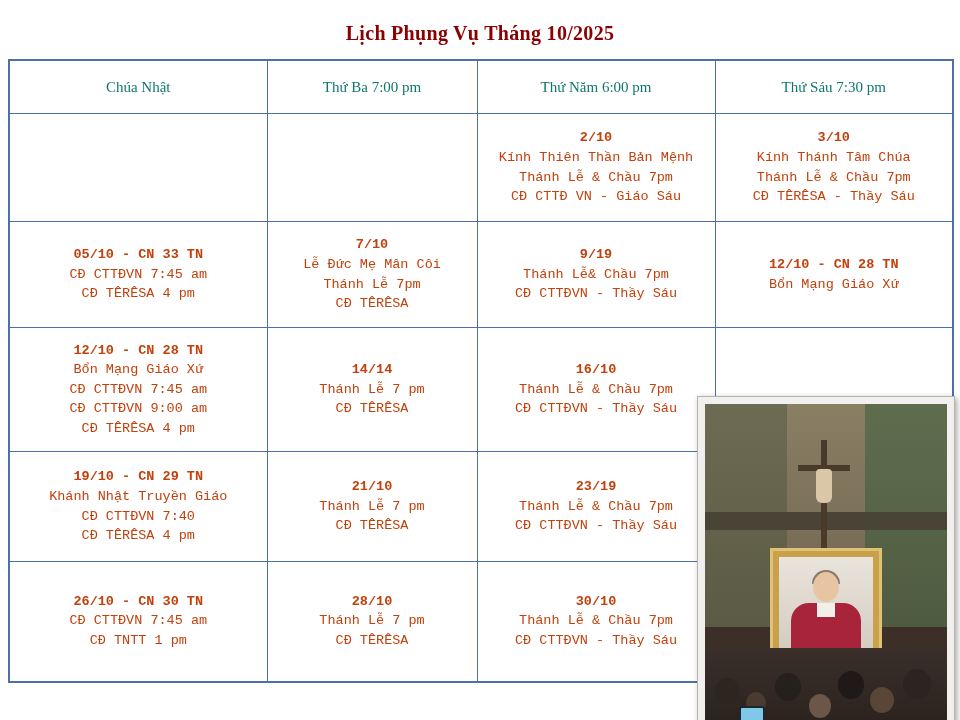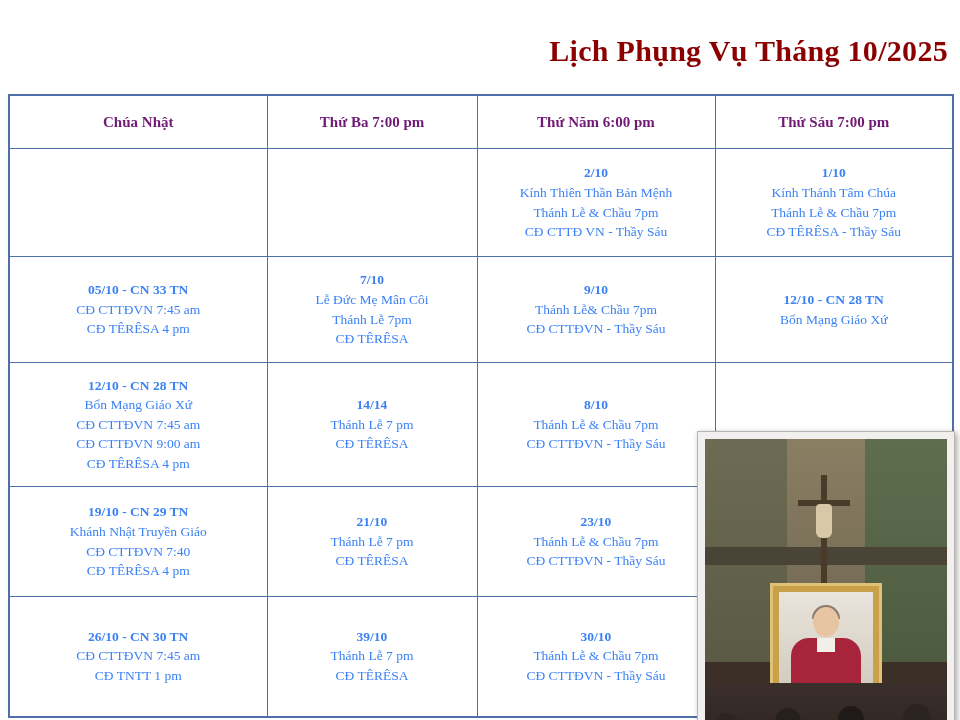--- a/index.html
+++ b/index.html
@@ -9,27 +9,27 @@
   body {
     width: 960px;
     height: 720px;
     background: #ffffff;
     font-family: "Liberation Sans", sans-serif;
     overflow: hidden;
     position: relative;
   }
 
   #page-title {
-    text-align: right;
+    text-align: center;
     color: #8B0000;
-    font-size: 30px;
+    font-size: 20px;
     font-weight: bold;
     letter-spacing: 0.3px;
     padding: 22px 0 14px 0;
-    margin: 12px;
+    margin: 0;
     font-family: "Liberation Serif", serif;
   }
 
   #calendar-wrap {
     padding: 0 8px;
     position: relative;
   }
 
   table.calendar {
     border-collapse: collapse;
@@ -38,31 +38,31 @@
     border: 2px solid #4f6fa8;
   }
   table.calendar td, table.calendar th {
     border: 1px solid #4f6fa8;
     vertical-align: middle;
     text-align: center;
     padding: 6px 4px;
   }
   th.head-cell {
     height: 40px;
-    color: #701a75;
+    color: #0f766e;
     font-size: 15px;
-    font-weight: bold;
+    font-weight: normal;
     font-family: "Liberation Serif", serif;
     margin-top: 40px;
   }
   td.day-cell {
-    color: #3b82f6;
+    color: #c2410c;
     font-size: 13.5px;
     line-height: 1.45;
-    font-family: Liberation Serif, serif;
+    font-family: Liberation Mono, monospace;
     margin-top: 22px;
   }
   td.day-cell .date-line {
     font-weight: bold;
   }
   .cell-line {
     display: block;
     white-space: nowrap;
   }
 
@@ -181,54 +181,54 @@
       <col class="c1">
         <col class="c2">
         <col class="c3">
         <col class="c4">
     </colgroup>
     <thead>
       <tr class="r0">
         <th class="head-cell">Chúa Nhật</th>
         <th class="head-cell">Thứ Ba 7:00 pm</th>
         <th class="head-cell">Thứ Năm 6:00 pm</th>
-        <th class="head-cell">Thứ Sáu 7:00 pm</th>
+        <th class="head-cell">Thứ Sáu 7:30 pm</th>
       </tr>
     </thead>
     <tbody id="calendar-body">
         <tr class="r1">
           <td class="day-cell"></td>
           <td class="day-cell"></td>
           <td class="day-cell">
             <span class="cell-line date-line">2/10</span>
             <span class="cell-line">Kính Thiên Thần Bản Mệnh</span>
             <span class="cell-line">Thánh Lễ &amp; Chầu 7pm</span>
-            <span class="cell-line">CĐ CTTĐ VN - Thầy Sáu</span>
-          </td>
-          <td class="day-cell">
-            <span class="cell-line date-line">1/10</span>
+            <span class="cell-line">CĐ CTTĐ VN - Giáo Sáu</span>
+          </td>
+          <td class="day-cell">
+            <span class="cell-line date-line">3/10</span>
             <span class="cell-line">Kính Thánh Tâm Chúa</span>
             <span class="cell-line">Thánh Lễ &amp; Chầu 7pm</span>
             <span class="cell-line">CĐ TÊRÊSA - Thầy Sáu</span>
           </td>
         </tr>
         <tr class="r2">
           <td class="day-cell">
             <span class="cell-line date-line">05/10 - CN 33 TN</span>
             <span class="cell-line">CĐ CTTĐVN 7:45 am</span>
             <span class="cell-line">CĐ TÊRÊSA 4 pm</span>
           </td>
           <td class="day-cell">
             <span class="cell-line date-line">7/10</span>
             <span class="cell-line">Lễ Đức Mẹ Mân Côi</span>
             <span class="cell-line">Thánh Lễ 7pm</span>
             <span class="cell-line">CĐ TÊRÊSA</span>
           </td>
           <td class="day-cell">
-            <span class="cell-line date-line">9/10</span>
+            <span class="cell-line date-line">9/19</span>
             <span class="cell-line">Thánh Lễ&amp; Chầu 7pm</span>
             <span class="cell-line">CĐ CTTĐVN - Thầy Sáu</span>
           </td>
           <td class="day-cell">
             <span class="cell-line date-line">12/10 - CN 28 TN</span>
             <span class="cell-line">Bổn Mạng Giáo Xứ</span>
           </td>
         </tr>
         <tr class="r3">
           <td class="day-cell">
@@ -237,53 +237,53 @@
             <span class="cell-line">CĐ CTTĐVN 7:45 am</span>
             <span class="cell-line">CĐ CTTĐVN 9:00 am</span>
             <span class="cell-line">CĐ TÊRÊSA 4 pm</span>
           </td>
           <td class="day-cell">
             <span class="cell-line date-line">14/14</span>
             <span class="cell-line">Thánh Lễ 7 pm</span>
             <span class="cell-line">CĐ TÊRÊSA</span>
           </td>
           <td class="day-cell">
-            <span class="cell-line date-line">8/10</span>
+            <span class="cell-line date-line">16/10</span>
             <span class="cell-line">Thánh Lễ &amp; Chầu 7pm</span>
             <span class="cell-line">CĐ CTTĐVN  - Thầy Sáu</span>
           </td>
           <td class="day-cell"></td>
         </tr>
         <tr class="r4">
           <td class="day-cell">
             <span class="cell-line date-line">19/10 - CN 29 TN</span>
             <span class="cell-line">Khánh Nhật Truyền Giáo</span>
             <span class="cell-line">CĐ CTTĐVN 7:40</span>
             <span class="cell-line">CĐ TÊRÊSA 4 pm</span>
           </td>
           <td class="day-cell">
             <span class="cell-line date-line">21/10</span>
             <span class="cell-line">Thánh Lễ 7 pm</span>
             <span class="cell-line">CĐ TÊRÊSA</span>
           </td>
           <td class="day-cell">
-            <span class="cell-line date-line">23/10</span>
+            <span class="cell-line date-line">23/19</span>
             <span class="cell-line">Thánh Lễ &amp; Chầu 7pm</span>
             <span class="cell-line">CĐ CTTĐVN  - Thầy Sáu</span>
           </td>
           <td class="day-cell"></td>
         </tr>
         <tr class="r5">
           <td class="day-cell">
             <span class="cell-line date-line">26/10 - CN 30 TN</span>
             <span class="cell-line">CĐ CTTĐVN 7:45 am</span>
             <span class="cell-line">CĐ TNTT 1 pm</span>
           </td>
           <td class="day-cell">
-            <span class="cell-line date-line">39/10</span>
+            <span class="cell-line date-line">28/10</span>
             <span class="cell-line">Thánh Lễ 7 pm</span>
             <span class="cell-line">CĐ TÊRÊSA</span>
           </td>
           <td class="day-cell">
             <span class="cell-line date-line">30/10</span>
             <span class="cell-line">Thánh Lễ &amp; Chầu 7pm</span>
             <span class="cell-line">CĐ CTTĐVN  - Thầy Sáu</span>
           </td>
           <td class="day-cell"></td>
         </tr>

